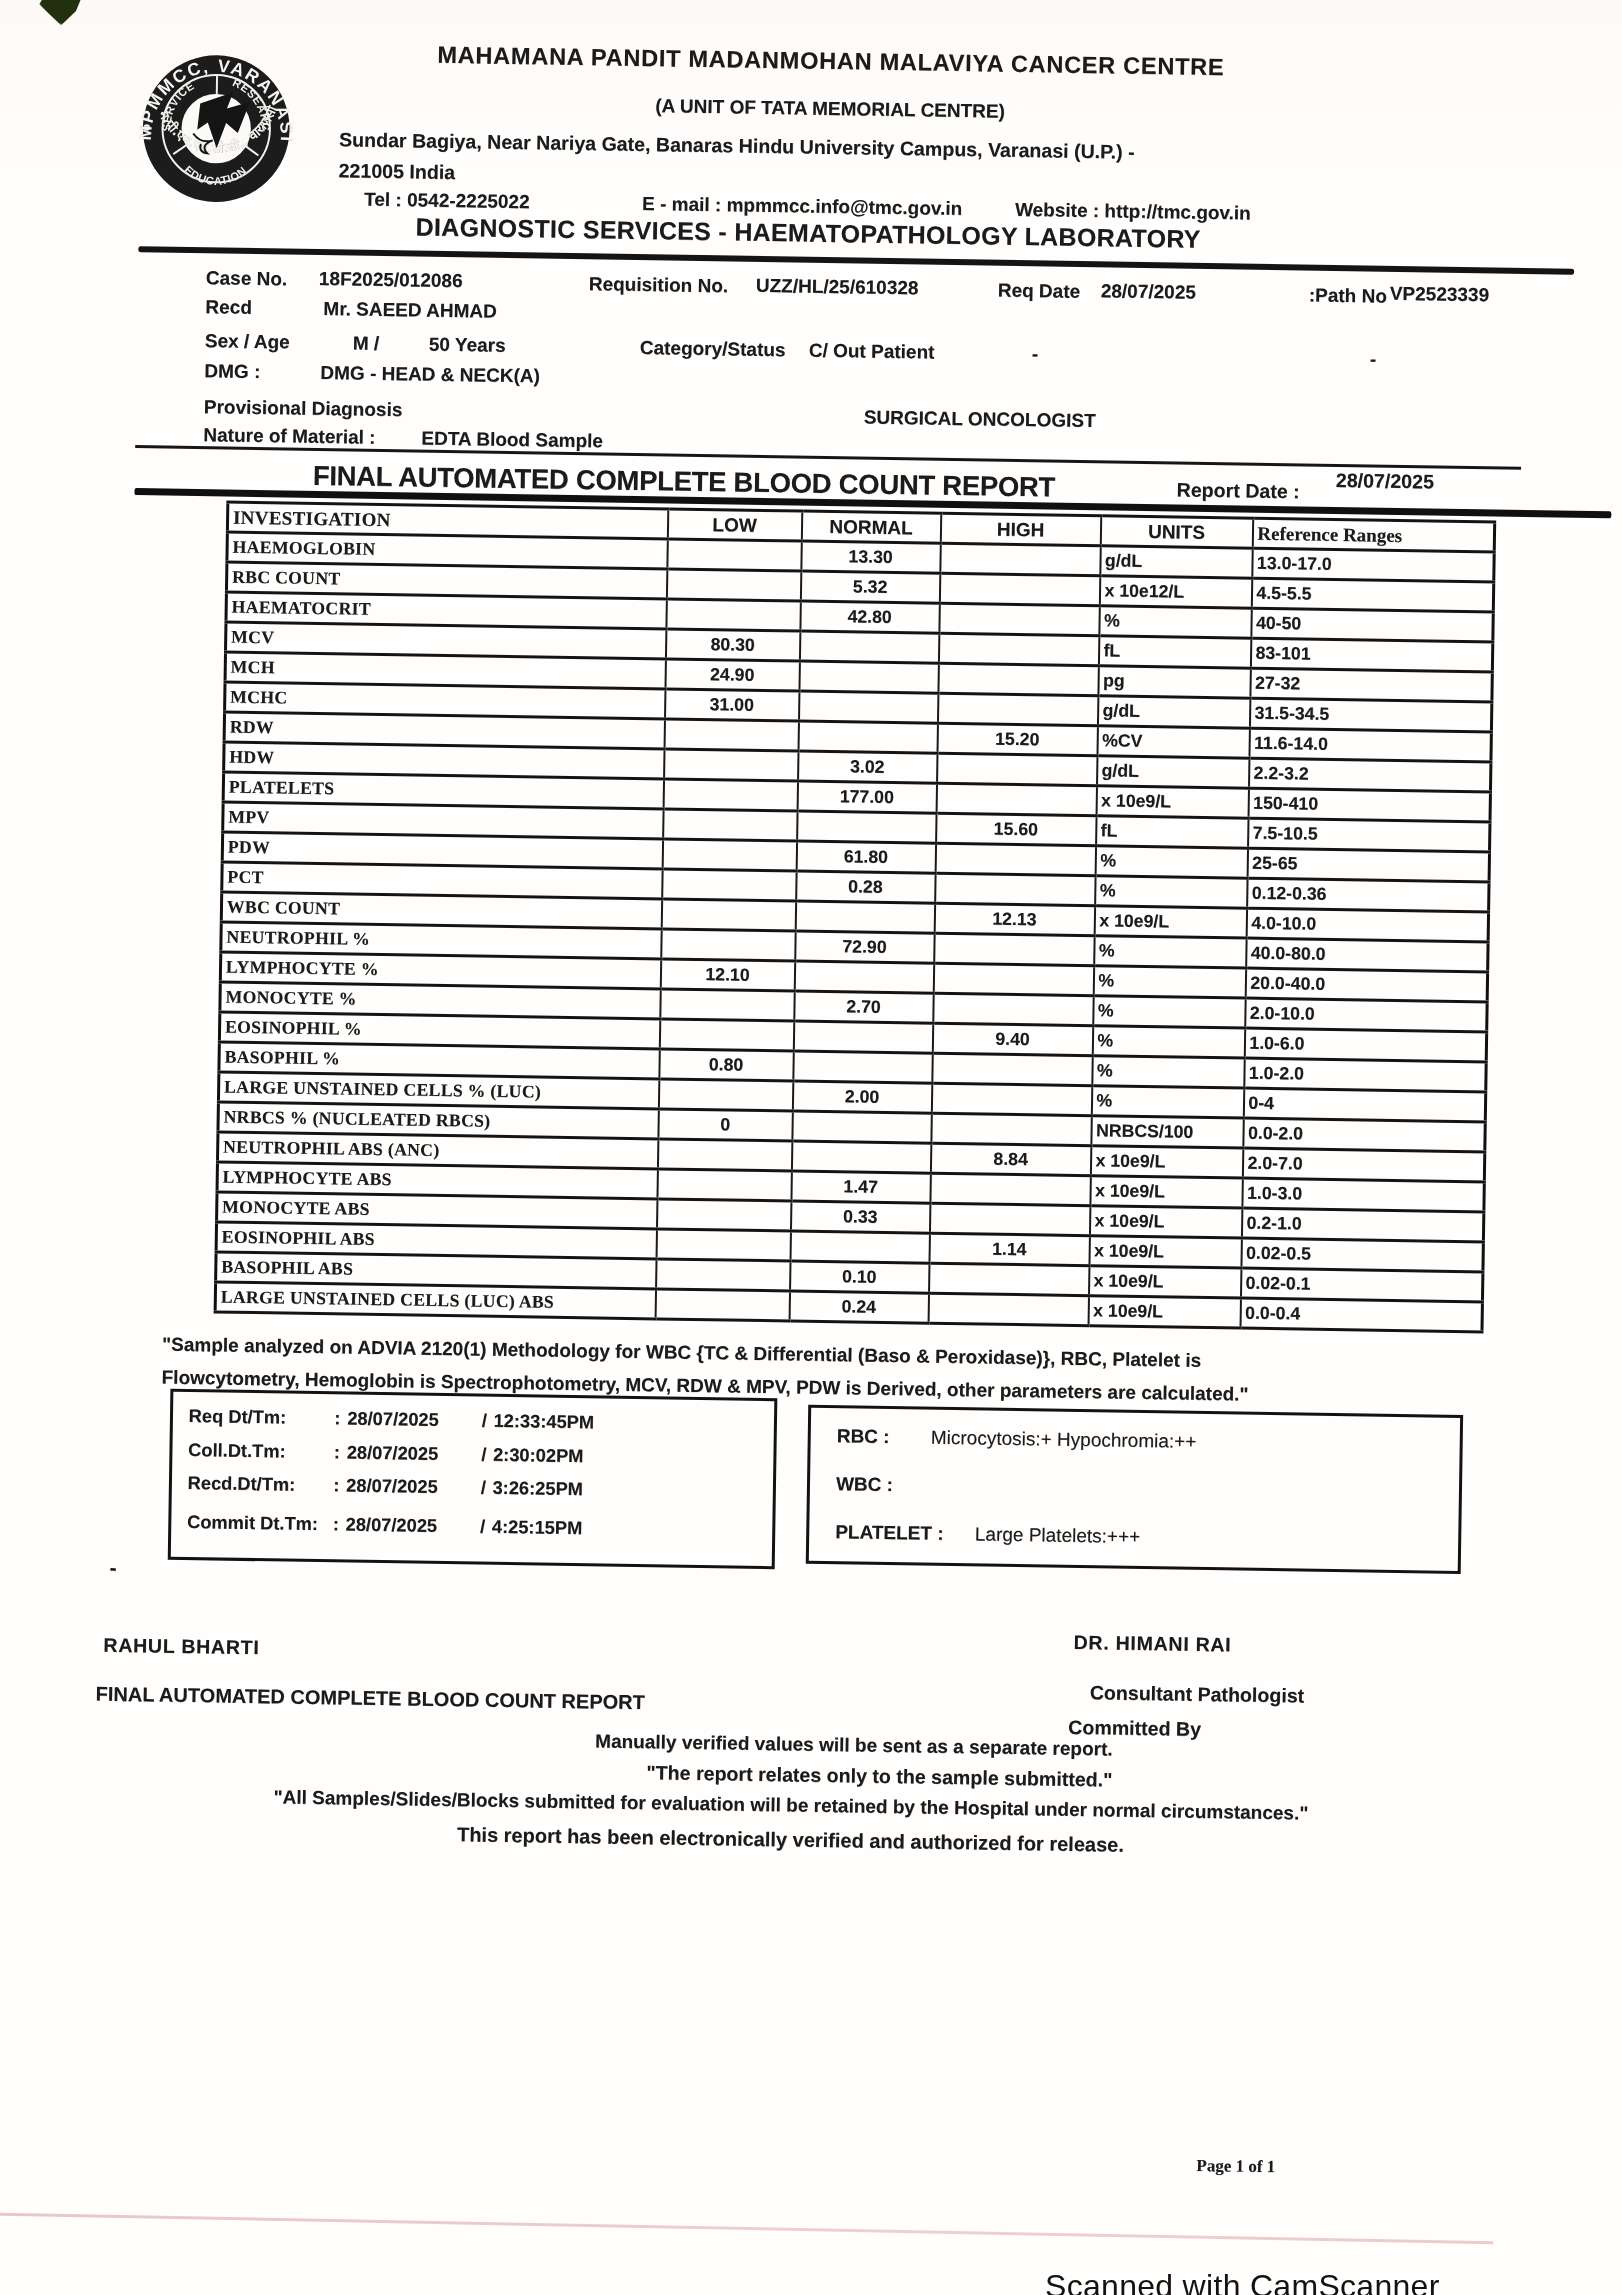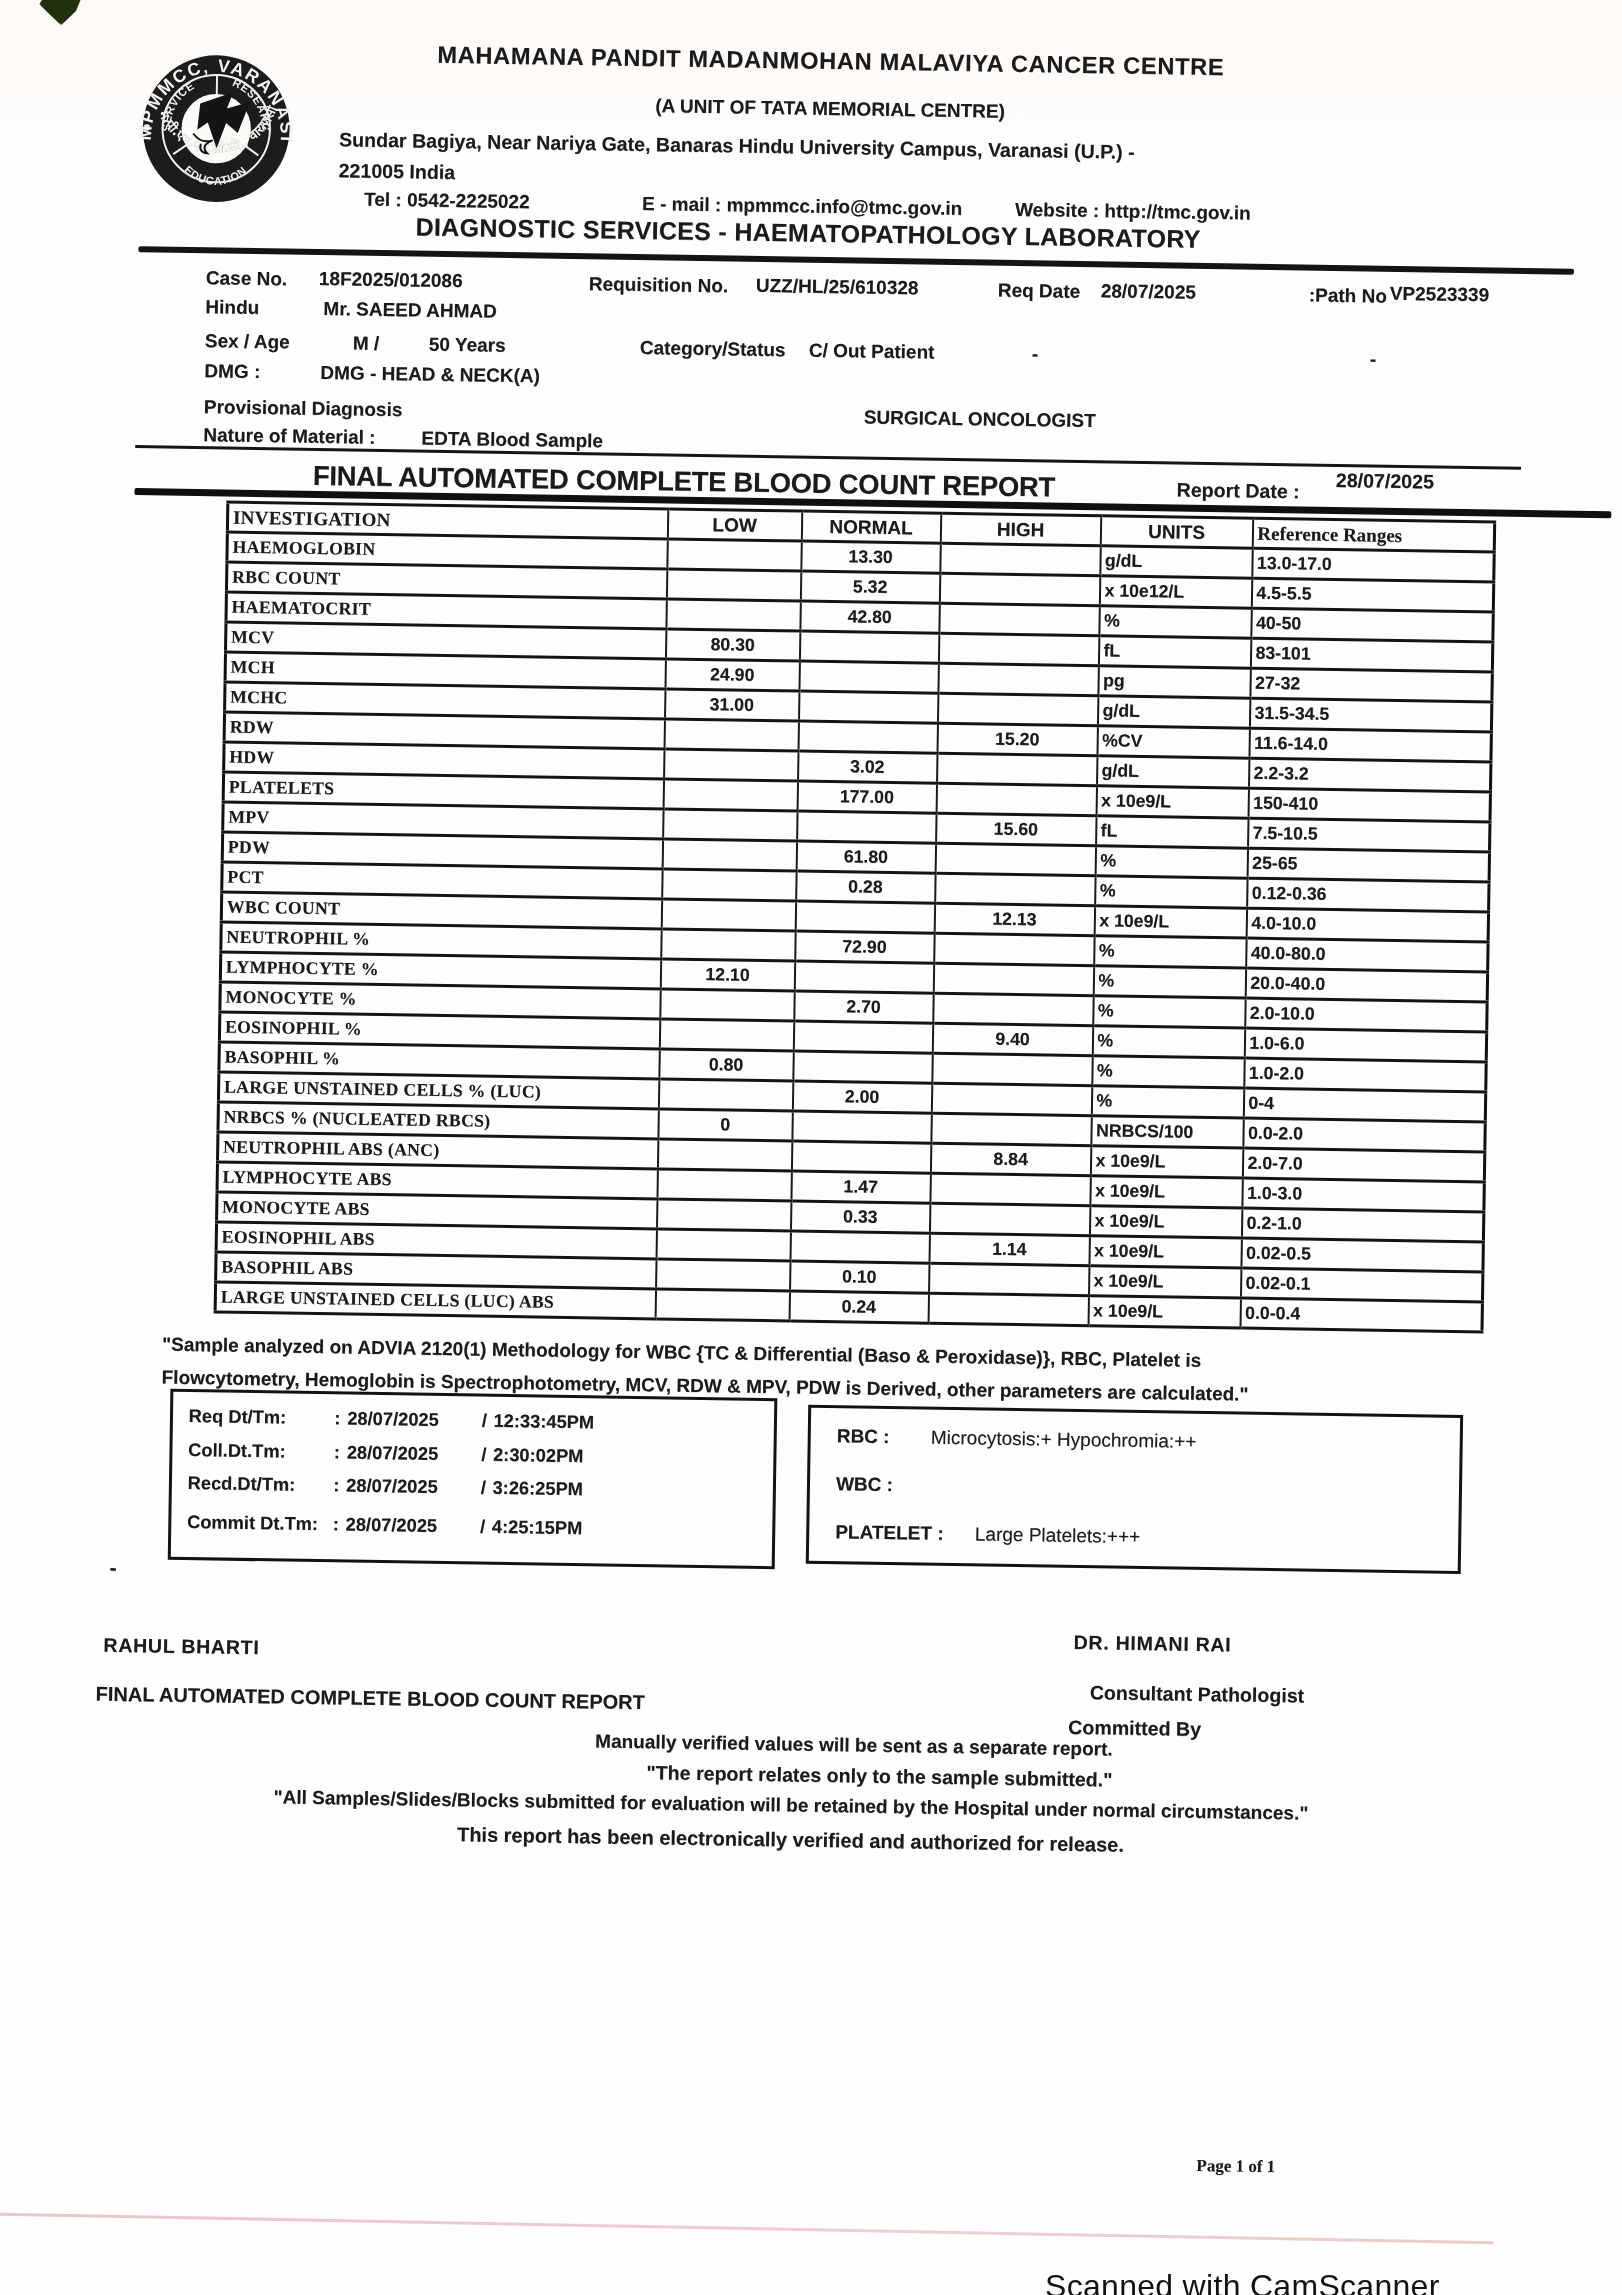--- a/index.html
+++ b/index.html
@@ -123,21 +123,21 @@
 
     <div class="abs p-label" style="left:209px;top:267px">Case No.</div>
     <div class="abs p-val" style="left:322px;top:266px">18F2025/012086</div>
     <div class="abs p-label" style="left:592px;top:267px">Requisition No.</div>
     <div class="abs p-val" style="left:759px;top:266px">UZZ/HL/25/610328</div>
     <div class="abs p-label" style="left:1001px;top:267px">Req Date</div>
     <div class="abs p-val" style="left:1104px;top:266px">28/07/2025</div>
     <div class="abs p-label" style="left:1312px;top:267px">:Path No</div>
     <div class="abs p-val" style="left:1393px;top:264px">VP2523339</div>
 
-    <div class="abs p-label" style="left:209px;top:296px">Hindu</div>
+    <div class="abs p-label" style="left:209px;top:296px">Recd</div>
     <div class="abs p-val" style="left:327px;top:296px">Mr. SAEED  AHMAD</div>
 
     <div class="abs p-label" style="left:209px;top:330px">Sex / Age</div>
     <div class="abs p-val" style="left:357px;top:330px">M /</div>
     <div class="abs p-val" style="left:433px;top:330px">50 Years</div>
     <div class="abs p-label" style="left:644px;top:330px">Category/Status</div>
     <div class="abs p-val" style="left:813px;top:330px">C/ Out Patient</div>
     <div class="abs p-val" style="left:1036px;top:330px">-</div>
     <div class="abs p-val" style="left:1374px;top:330px">-</div>
 

